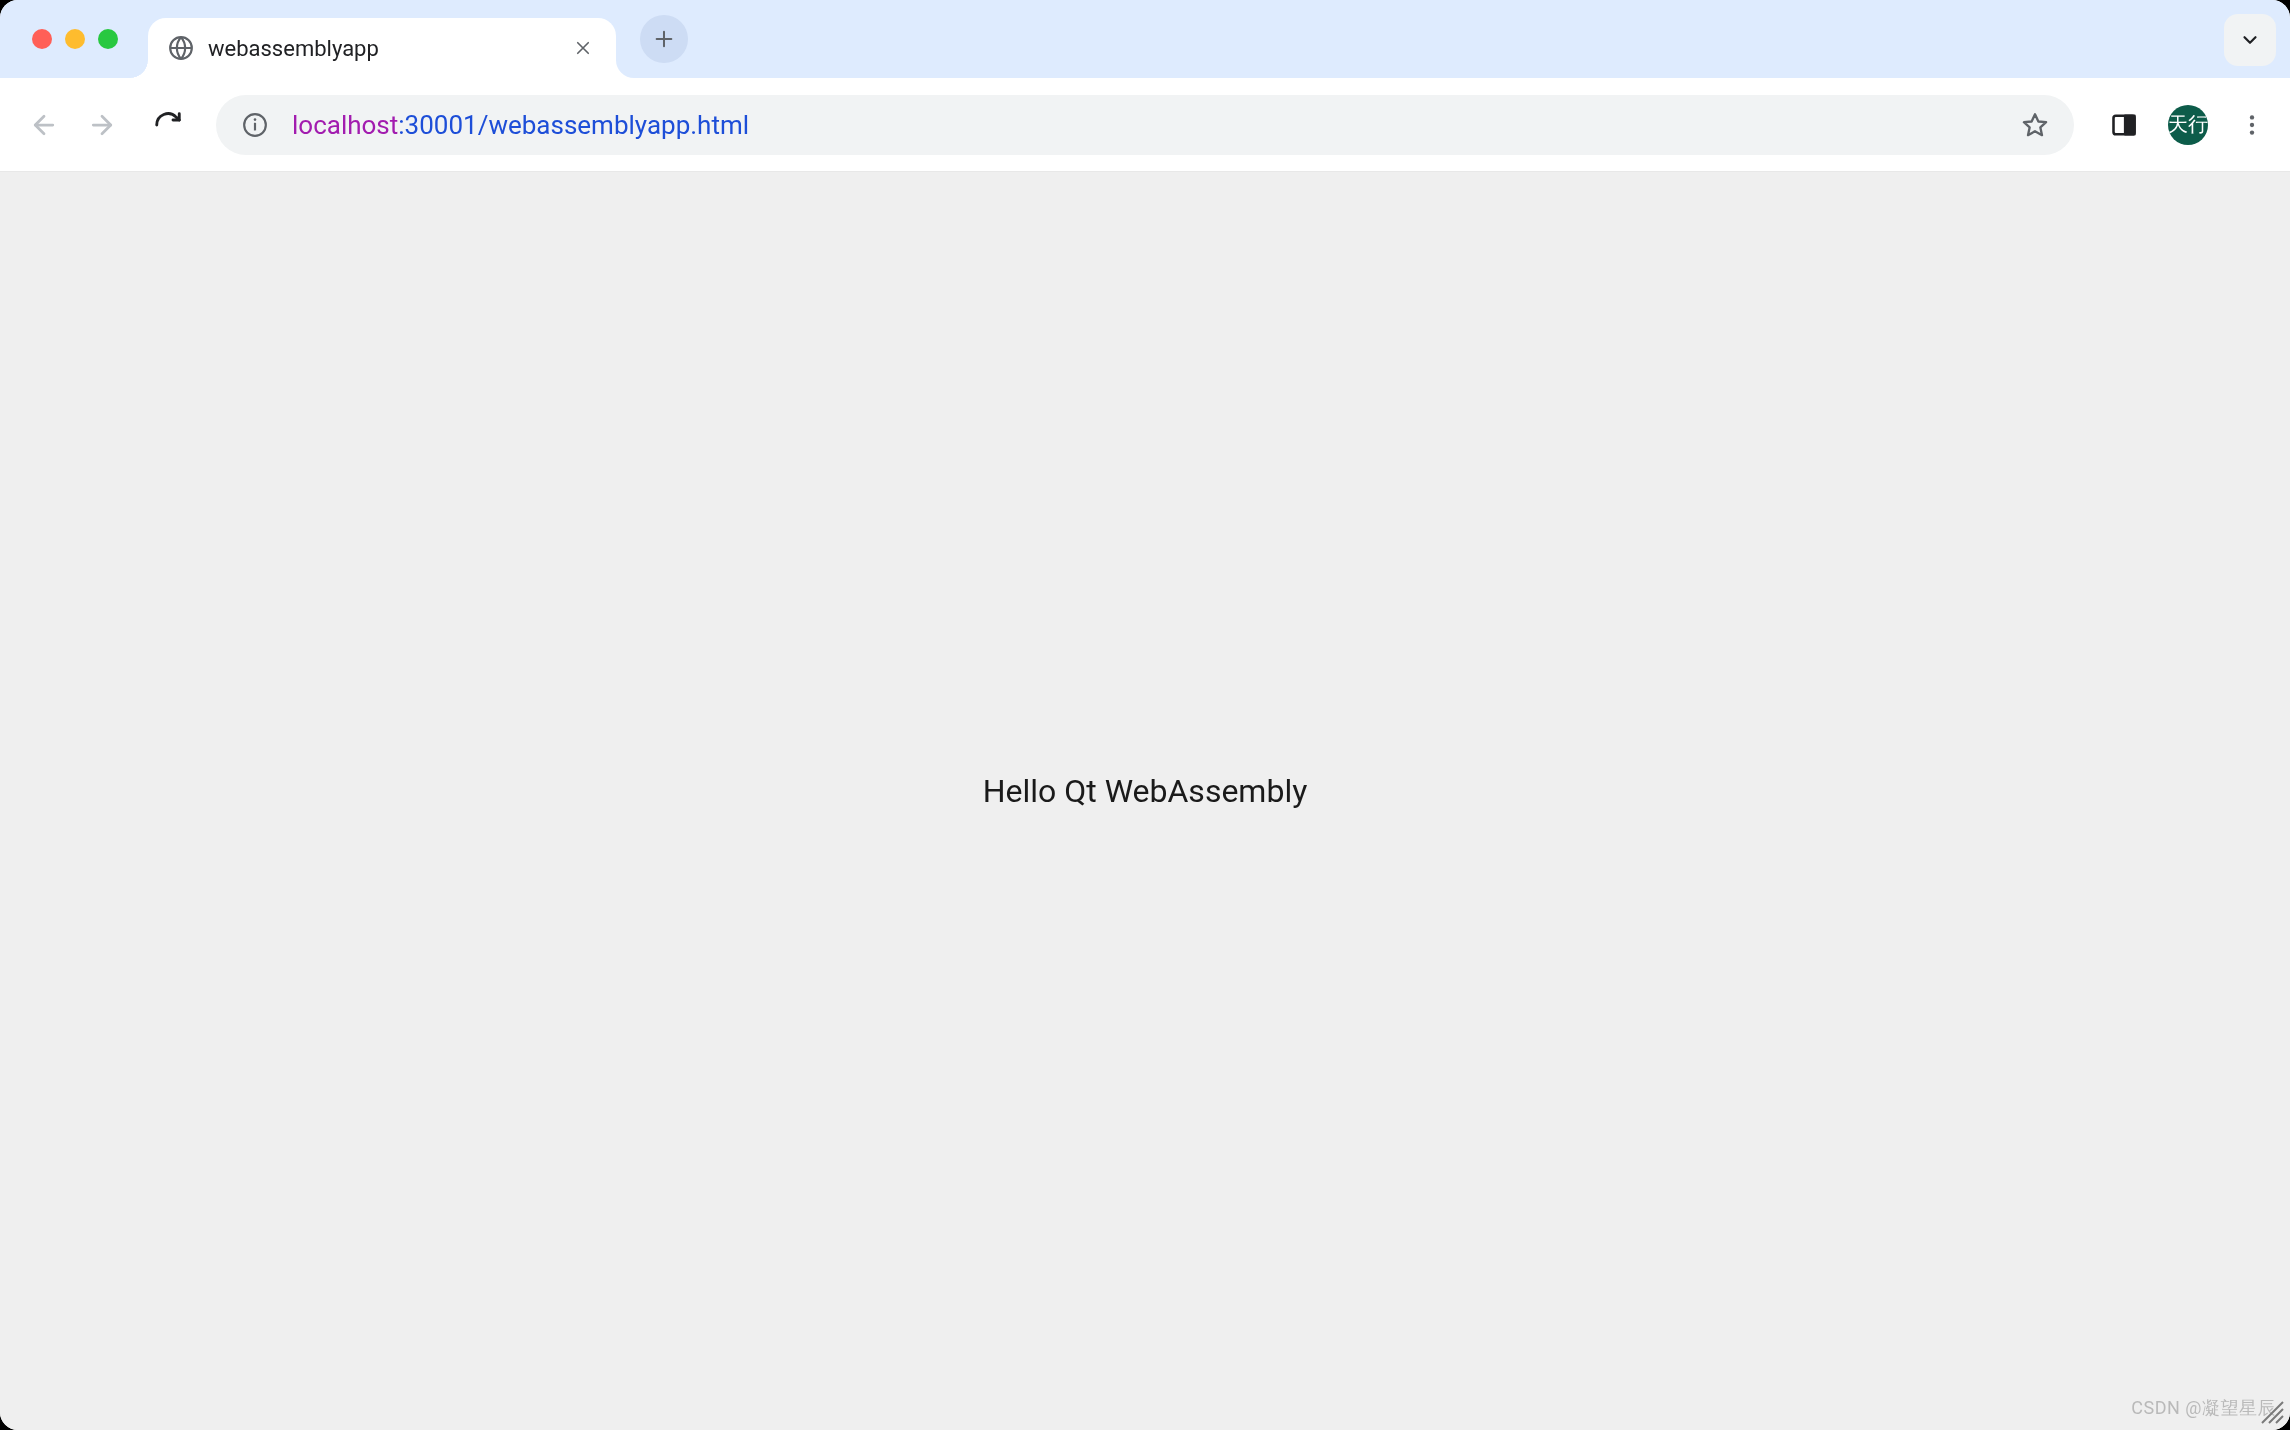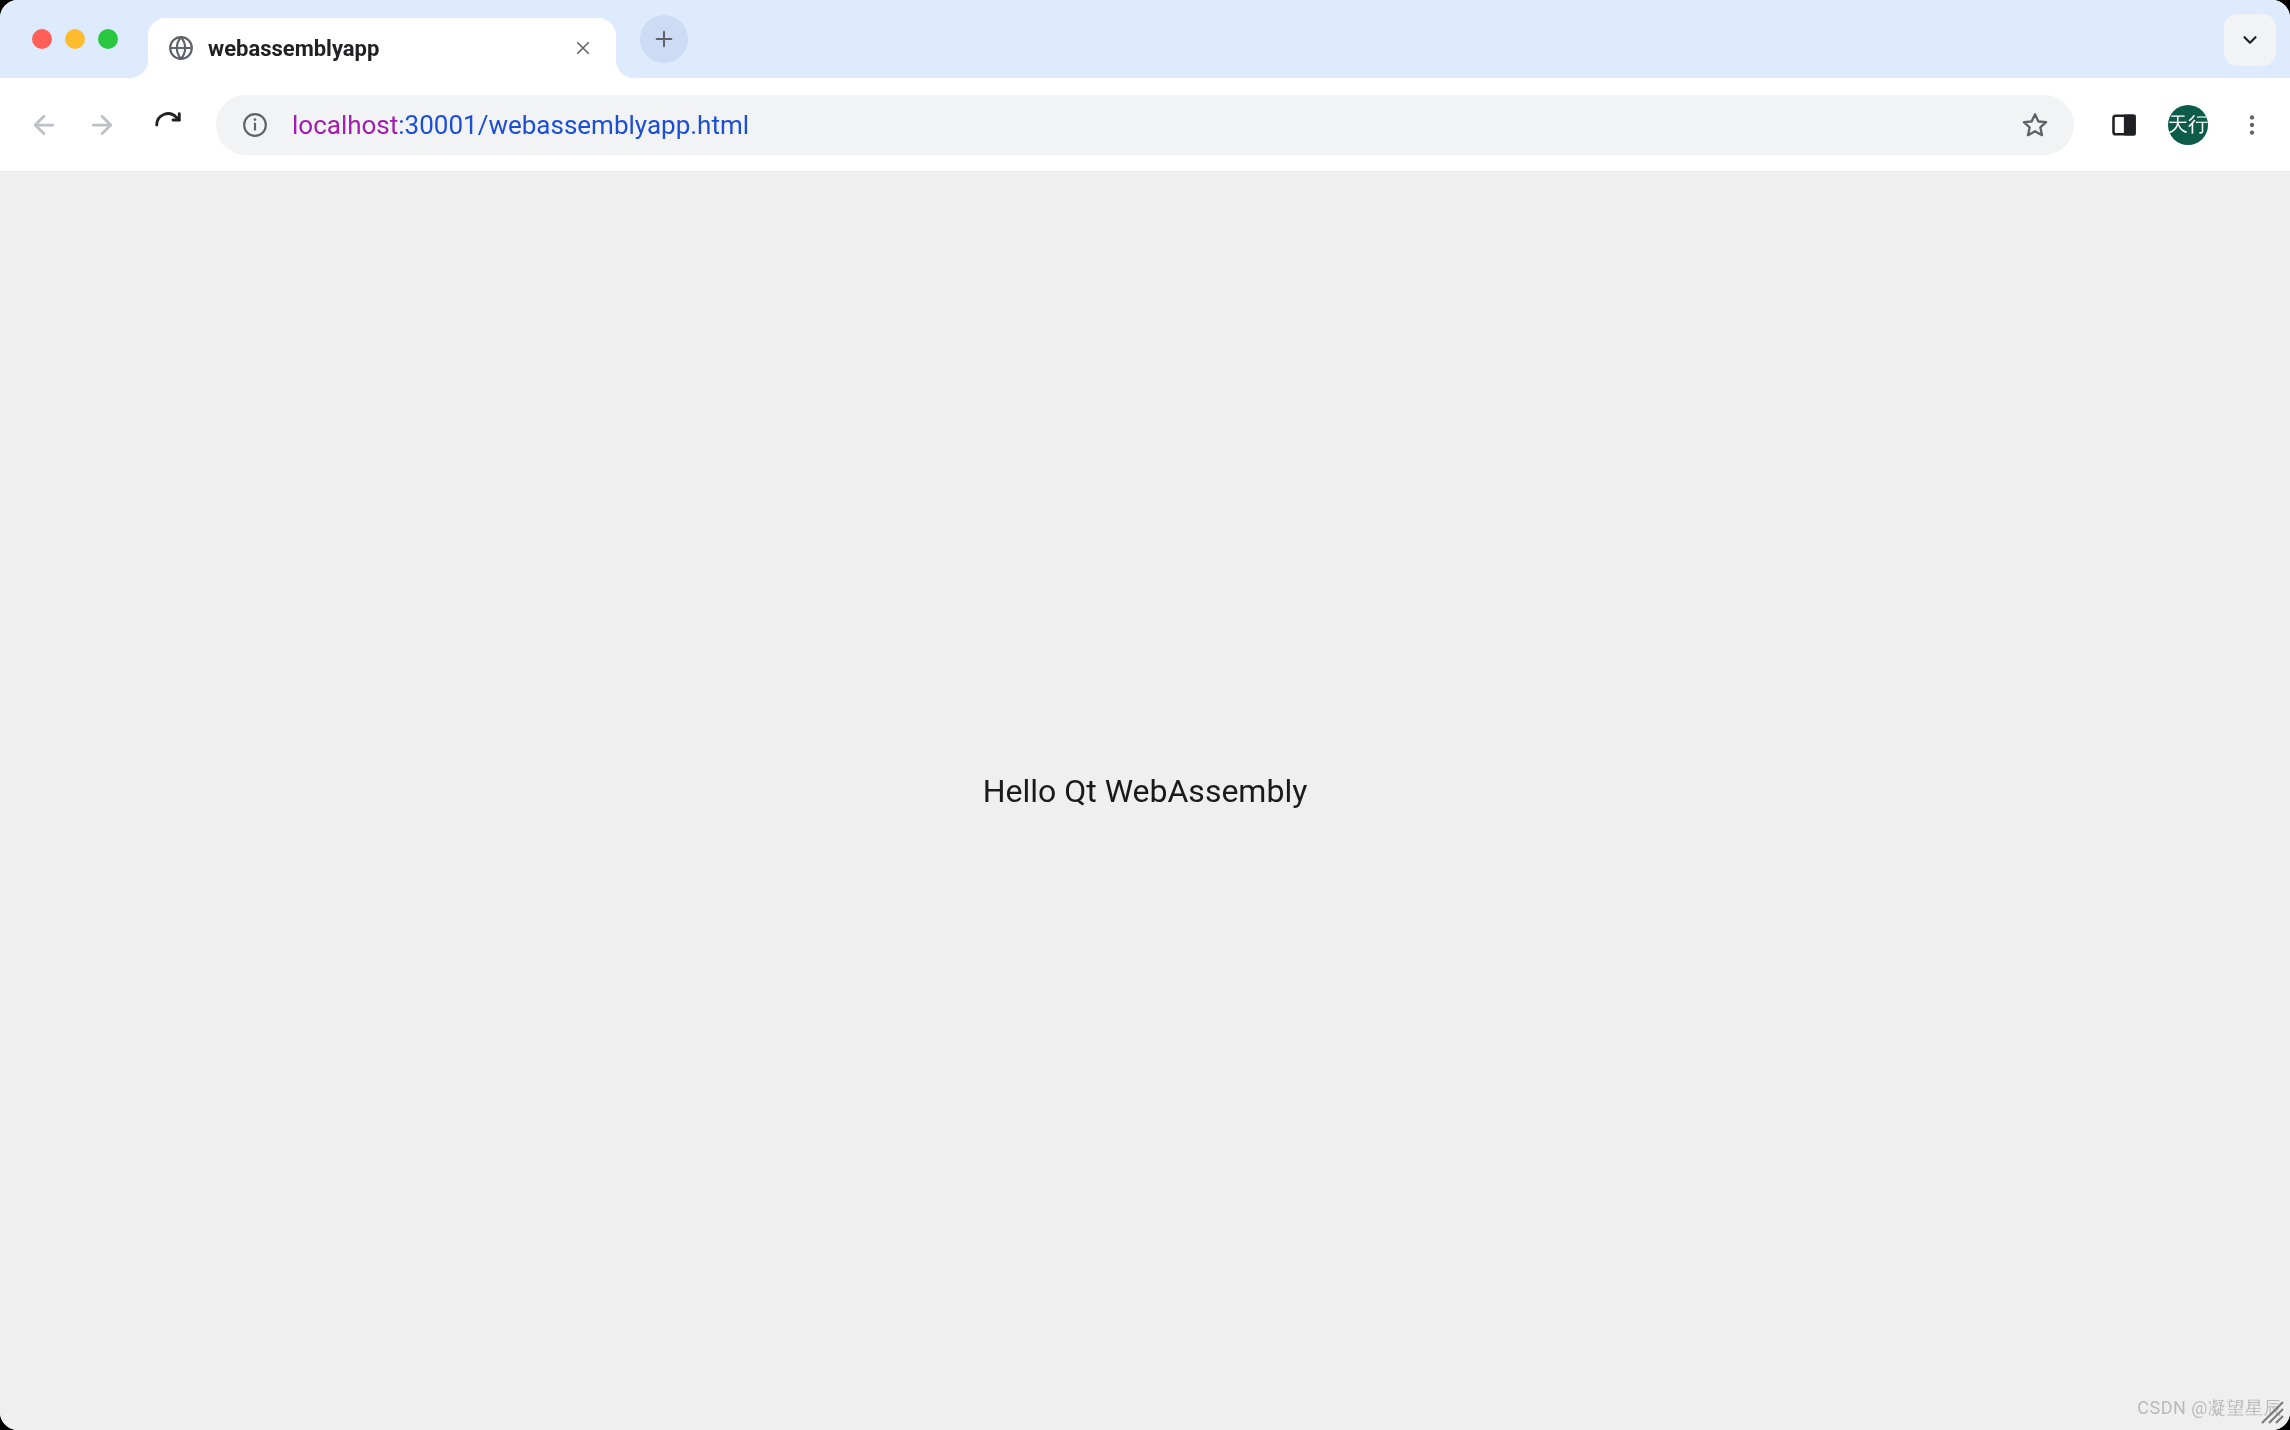--- a/index.html
+++ b/index.html
@@ -29,21 +29,20 @@
     }
 
     
     .tab-strip {
       height: 78px;
       background: #deebfe;
       display: flex;
       align-items: center;
       padding-left: 32px;
       position: relative;
-      font-weight: bold;
     }
 
     .traffic-lights {
       display: flex;
       gap: 13px;
       align-items: center;
       margin-right: 30px;
     }
 
     .tl {
@@ -241,21 +240,21 @@
 
     .resize-grip {
       position:absolute;
       right:6px;
       bottom:6px;
       width:28px;height:28px;
     }
 
     .watermark {
       position:absolute;
-      right:8px;
+      right:14px;
       bottom:10px;
       font-size:18px;
       color:rgba(120,120,120,0.45);
       letter-spacing:0.5px;
       pointer-events:none;
     }
 
     svg { display:block; }
   </style>
 </head>

